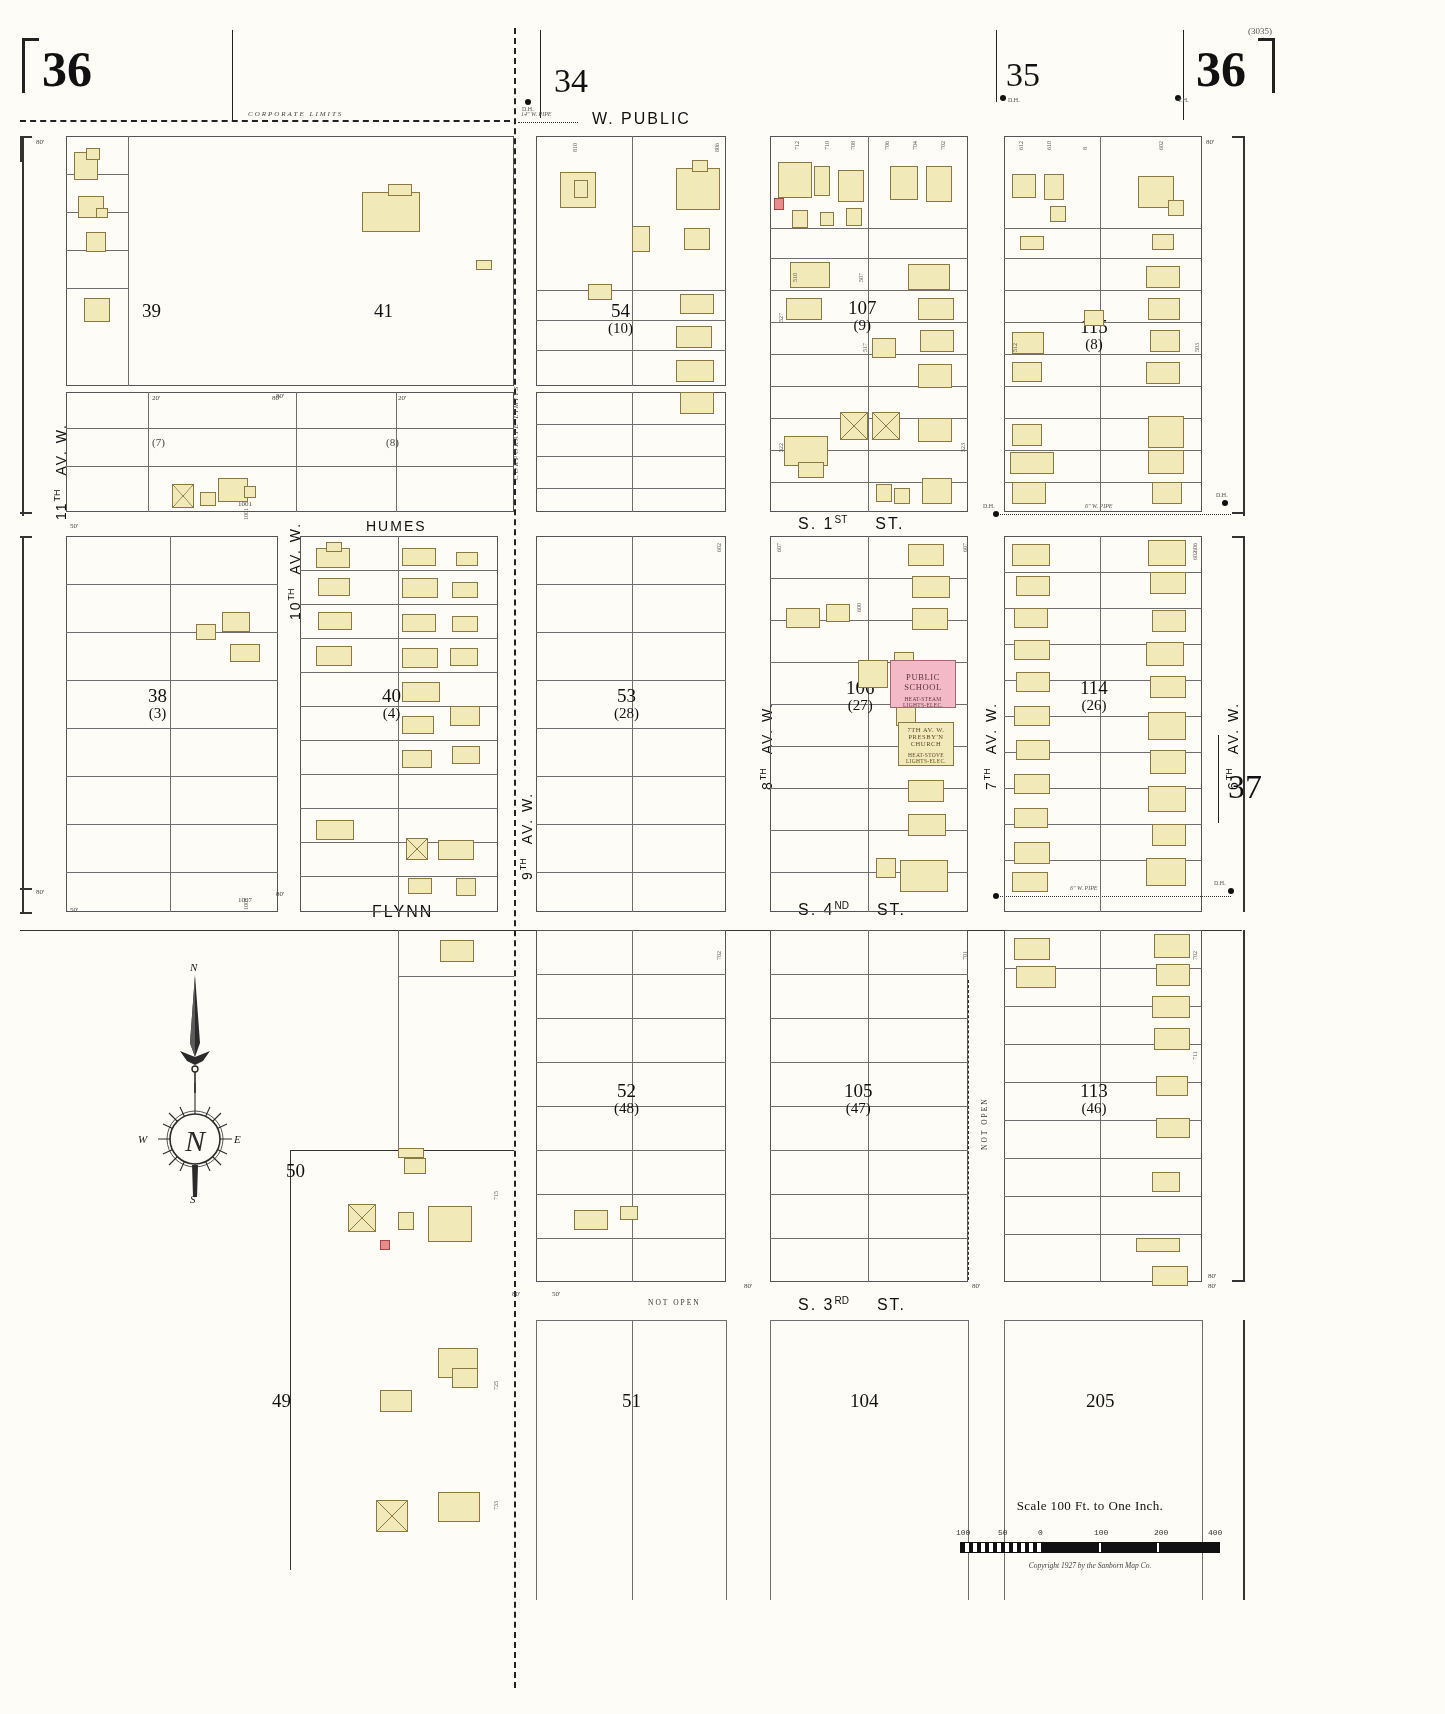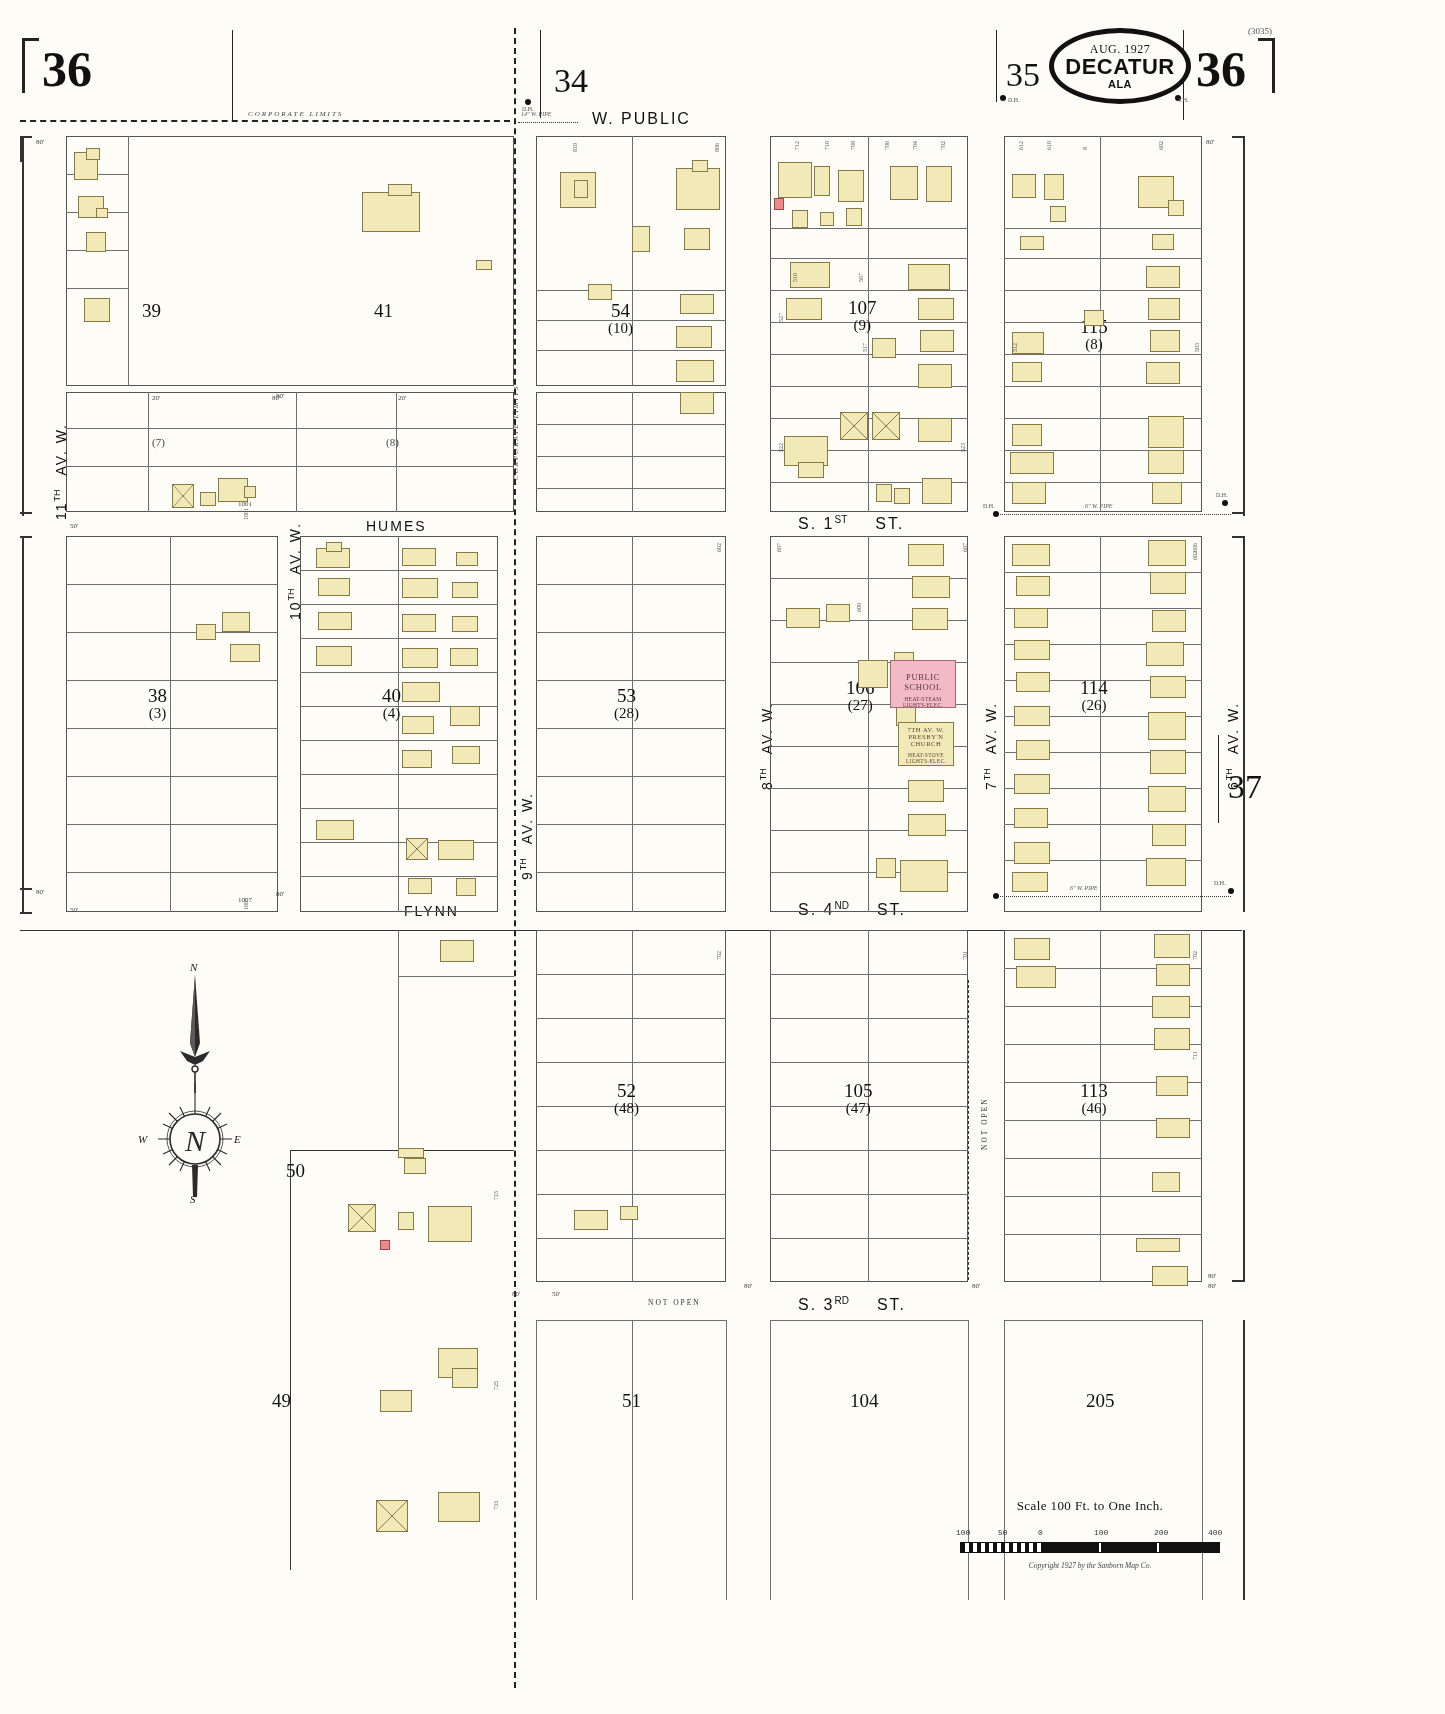--- a/index.html
+++ b/index.html
@@ -124,25 +124,20 @@
   <div class="txt pagenum-sm" style="left:1006px;top:58px;">35</div>
   <div class="abs" style="left:996px;top:30px;width:1px;height:72px;background:#222;"></div>
 
   <div class="txt pagenum" style="left:1196px;top:44px;">36</div>
   <div class="abs" style="left:1183px;top:30px;width:1px;height:90px;background:#222;"></div>
   <div class="abs" style="left:1258px;top:38px;width:14px;height:52px;border-right:3px solid #222;border-top:3px solid #222;"></div>
 
   <div class="txt pagenum-sm" style="left:1228px;top:770px;">37</div>
   <div class="abs" style="left:1218px;top:735px;width:1px;height:88px;background:#222;"></div>
 
-  <div id="cartouche">
-    <span class="c1">AUG. 1927</span>
-    <span class="c2">DECATUR</span>
-    <span class="c3">ALA</span>
-  </div>
   <div id="sheetcode">(3035)</div>
 
   <div class="corplimit-h" style="left:20px;top:120px;width:490px;"></div>
   <div class="txt tiny" style="left:248px;top:110px;letter-spacing:2px;font-style:italic;">CORPORATE LIMITS</div>
   <div class="corplimit-v" style="left:514px;top:28px;height:1660px;"></div>
   <div class="vtxt tiny" style="left:512px;top:480px;transform:rotate(-90deg);letter-spacing:2px;font-style:italic;">CORPORATE LIMITS</div>
 
   <div class="waterpipe" style="left:518px;top:122px;width:60px;"></div>
   <div class="txt tiny6" style="left:521px;top:111px;font-style:italic;">14" W. PIPE</div>
   <div class="waterpipe" style="left:995px;top:514px;width:236px;"></div>
@@ -169,21 +164,21 @@
   <div class="txt street" style="left:798px;top:514px;">
     <span>S. 1</span><span class="sup">ST</span><span style="margin-left:28px;">ST.</span>
   </div>
   <div class="txt street" style="left:798px;top:900px;">
     <span>S. 4</span><span class="sup">ND</span><span style="margin-left:28px;">ST.</span>
   </div>
   <div class="txt street" style="left:798px;top:1295px;">
     <span>S. 3</span><span class="sup">RD</span><span style="margin-left:28px;">ST.</span>
   </div>
   <div class="txt street" style="left:366px;top:518px;font-size:14px;">HUMES</div>
-  <div class="txt street" style="left:372px;top:903px;font-size:14px;margin-left:32px;">FLYNN</div>
+  <div class="txt street" style="left:372px;top:903px;font-size:16px;">FLYNN</div>
 
   <div class="vtxt vstreet" style="left:52px;top:520px;transform:rotate(-90deg);">
     <span>11</span><span class="sup">TH</span><span style="margin-left:14px;">AV. W.</span>
   </div>
   <div class="vtxt vstreet" style="left:286px;top:620px;transform:rotate(-90deg);">
     <span>10</span><span class="sup">TH</span><span style="margin-left:14px;">AV. W.</span>
   </div>
   <div class="vtxt vstreet" style="left:518px;top:880px;transform:rotate(-90deg);">
     <span>9</span><span class="sup">TH</span><span style="margin-left:14px;">AV. W.</span>
   </div>

